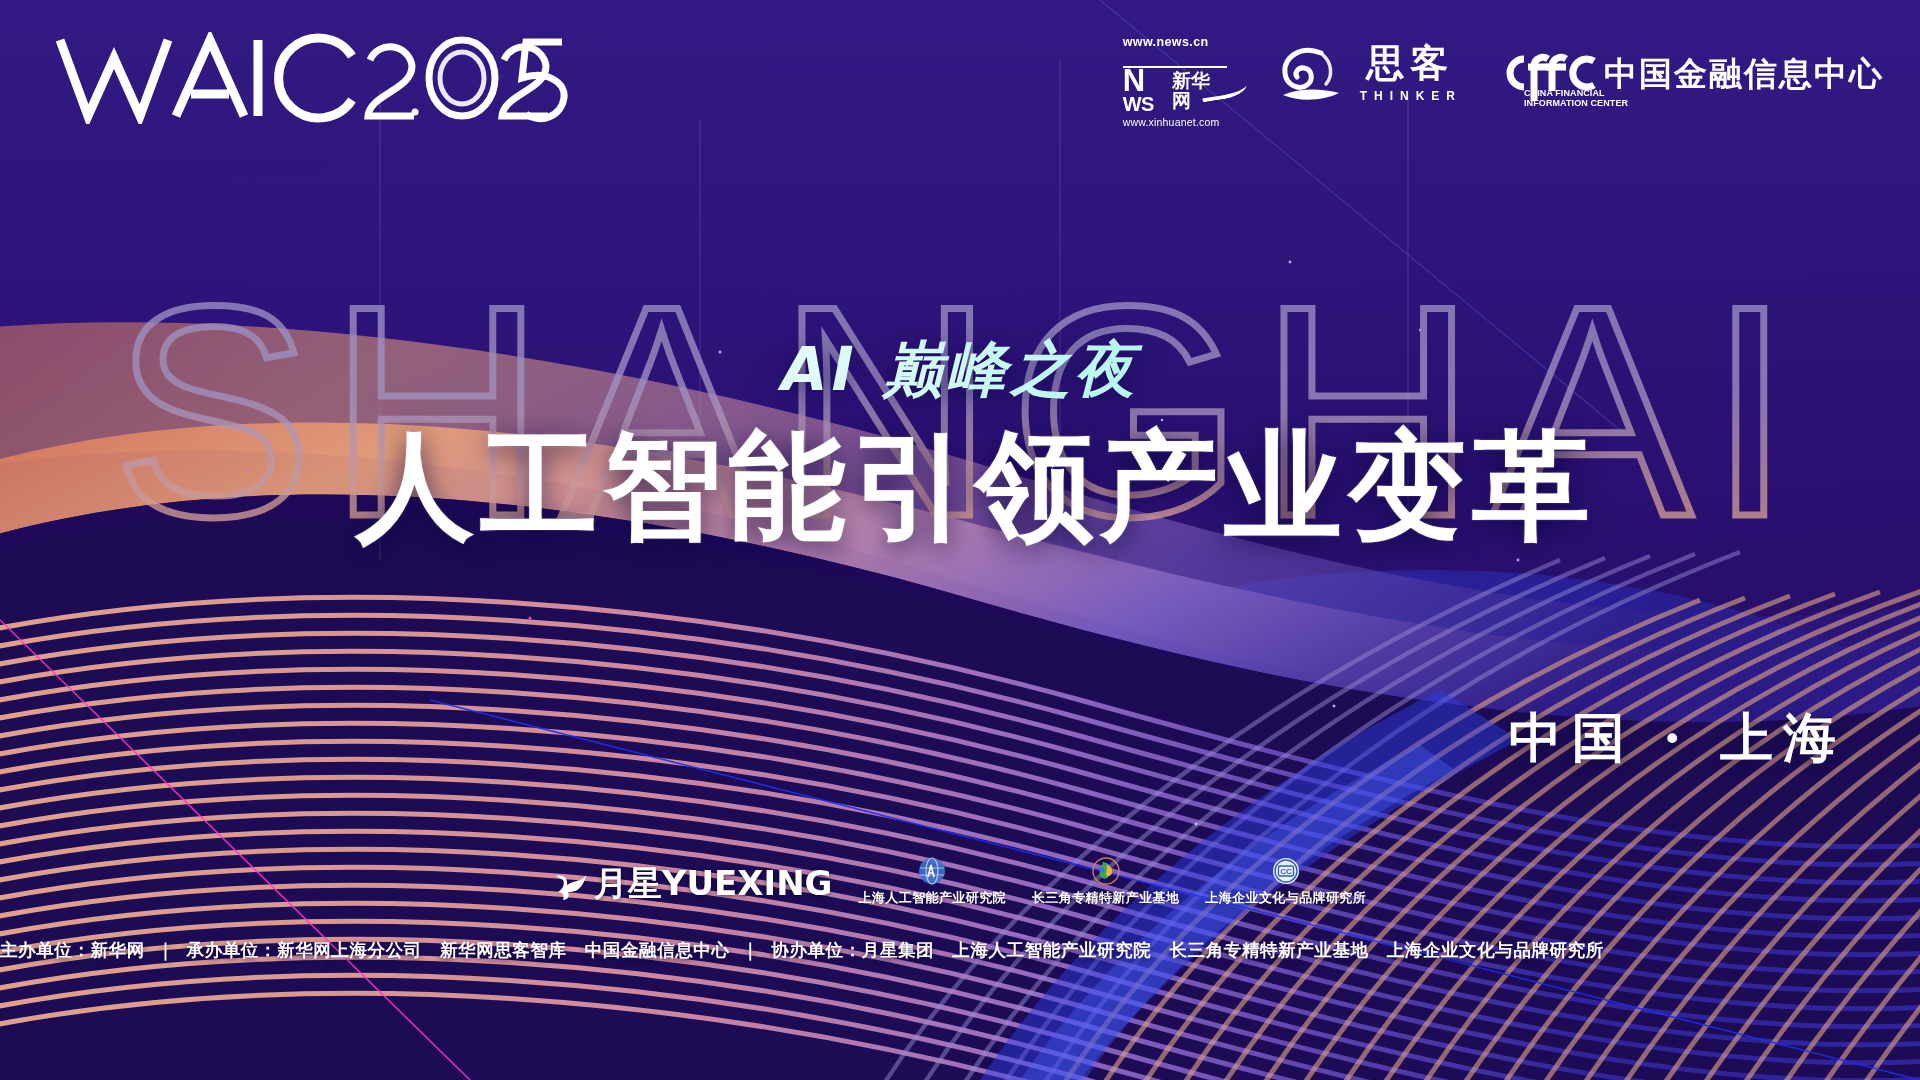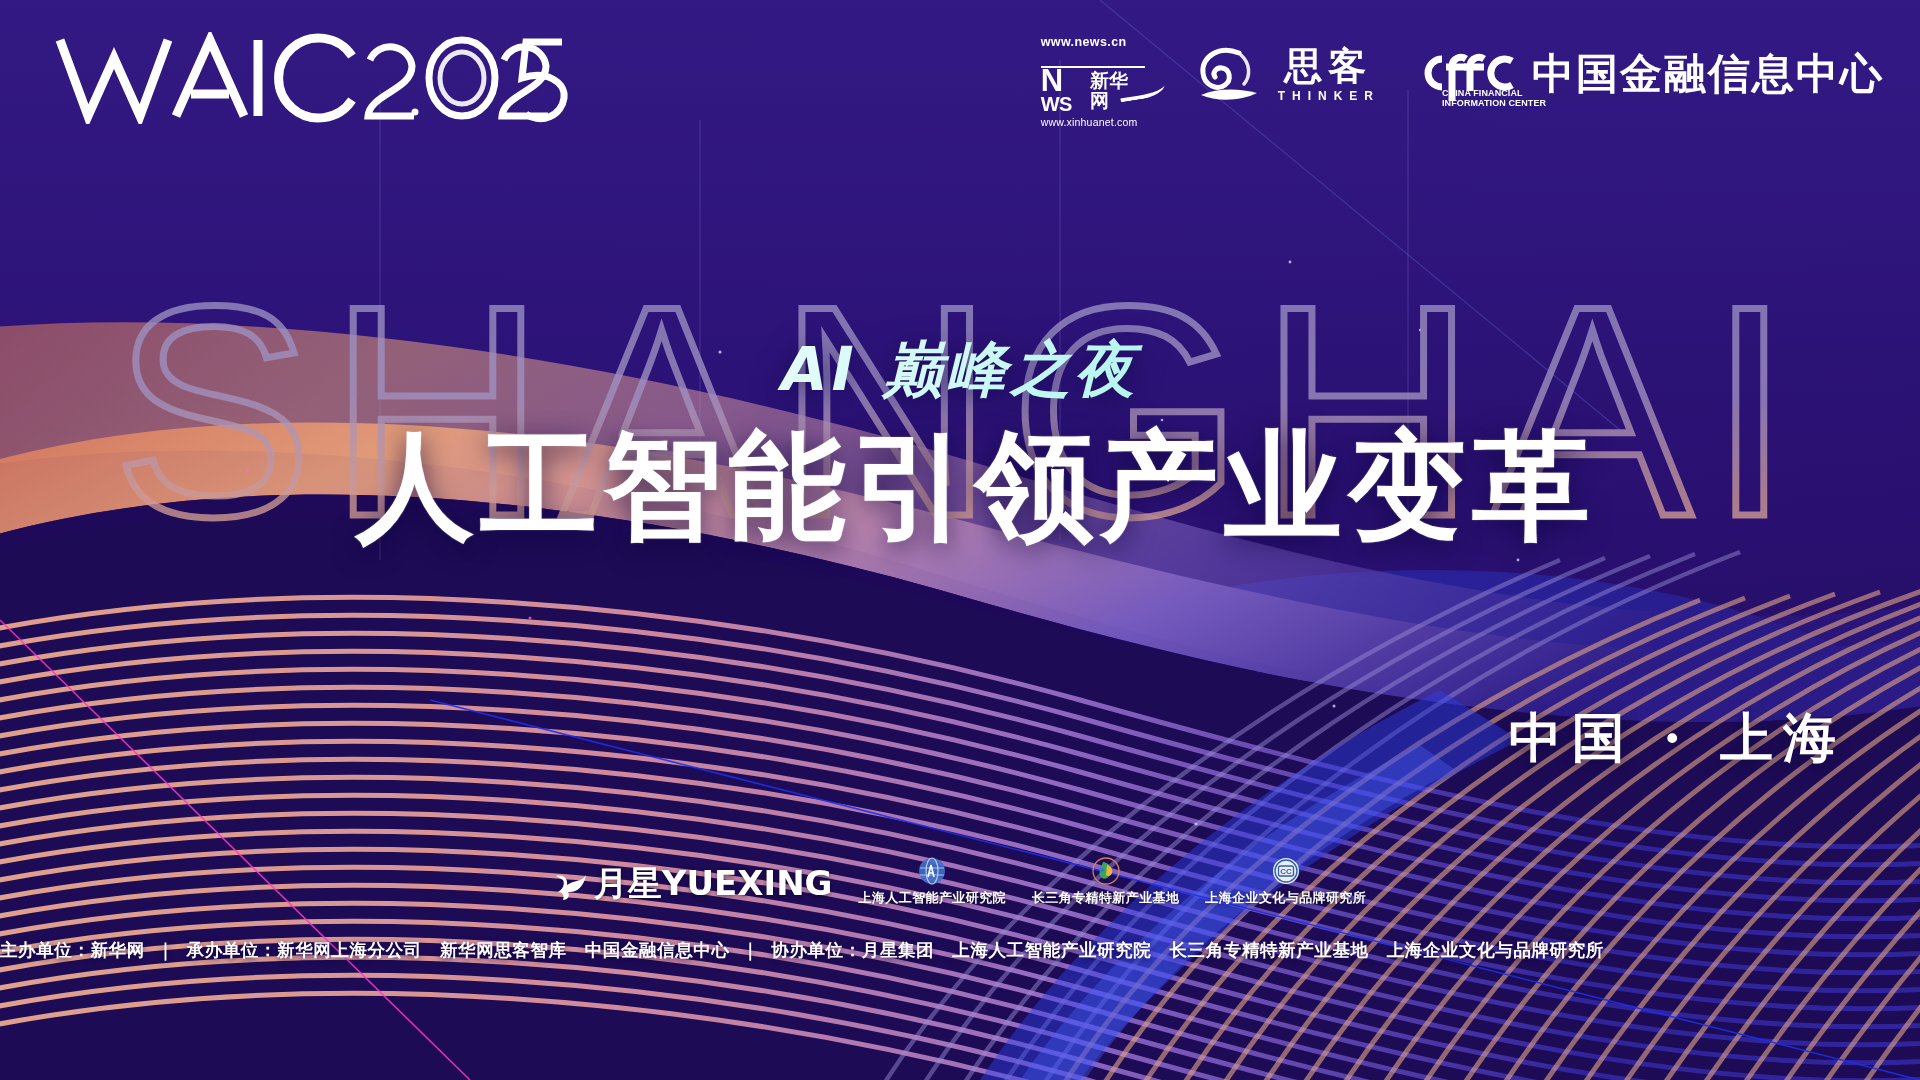--- a/index.html
+++ b/index.html
@@ -72,40 +72,40 @@
     border-bottom:4px solid #fff; border-radius:0 0 60% 10%;
     transform:rotate(-9deg);
   }
 
   
   .thinker{ display:flex; align-items:center; gap:10px; color:#fff; height:72px;}
   .thinker .mark{ width:66px; height:62px; }
   .thinker .mark svg{ width:100%; height:100%; }
   .thinker .wordblock{ display:flex; flex-direction:column; align-items:center; }
   .thinker .cn{
-    font-family:Liberation Serif, serif; font-weight:bold; font-size:38px;
+    font-family:Liberation Mono, monospace; font-weight:bold; font-size:38px;
     line-height:40px; letter-spacing:6px; text-indent:6px;
   }
   .thinker .en{
     font-size:12px; letter-spacing:7px; text-indent:7px; margin-top:3px;
     font-weight:bold;
   }
 
   
-  .cfic{ display:flex; align-items:center; gap:14px; color:#fff; height:74px;}
+  .cfic{ display:flex; align-items:center; gap:4px; color:#fff; height:74px;}
   .cfic .mark{ position:relative; width:104px; height:62px; }
   .cfic .mark svg{ width:100%; height:100%; }
   .cfic .sub{
     position:absolute; left:28px; bottom:-3px;
     font-size:9px; font-weight:bold; line-height:10px; letter-spacing:.1px;
     white-space:nowrap;
   }
   .cfic .cn{
     font-family:"DejaVu Sans",sans-serif; font-weight:bold;
-    font-size:42px; letter-spacing:2px; line-height:36px; white-space:nowrap;
+    font-size:33px; letter-spacing:2px; line-height:36px; white-space:nowrap;
   }
 
   
   #subtitle{
     position:absolute; left:0; right:0; top:330px; text-align:center;
     z-index:25;
     font-family:"DejaVu Sans",sans-serif;
     font-weight:bold; font-style:italic;
     font-size:60px; letter-spacing:4px;
     background:linear-gradient(100deg,#ffffff 0%,#ffffff 30%,#b9f6ef 58%,#6ef0e8 82%,#46ead9 100%);

